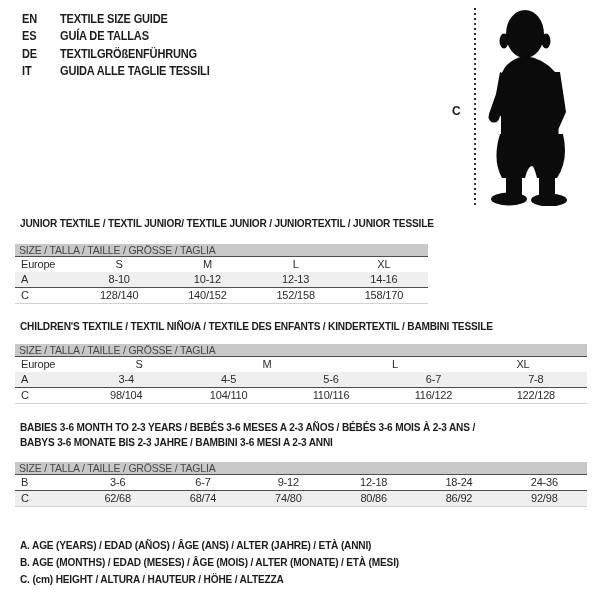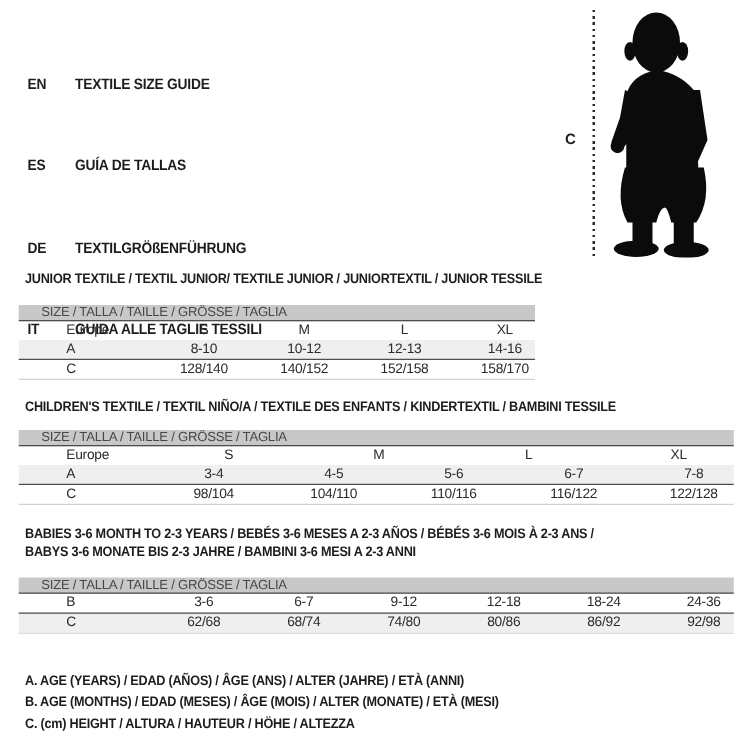--- a/index.html
+++ b/index.html
@@ -3,45 +3,45 @@
 <meta charset="utf-8">
 <style>
   html,body{margin:0;padding:0;background:#fff;}
   #stage{
     position:relative;width:600px;height:600px;background:#ffffff;overflow:hidden;
     font-family:"Liberation Sans", sans-serif;color:#1c1c1c;
     -webkit-font-smoothing:antialiased;letter-spacing:-0.2px;
   }
   
   #lang-list{position:absolute;left:22px;top:10px;}
-  .lang-row{display:flex;height:17.5px;align-items:center;margin-top:48px;}
+  .lang-row{display:flex;height:17.5px;align-items:center;}
   .lang-code{width:38px;font-size:12px;font-weight:bold;transform:scaleX(.92);transform-origin:left center;}
   .lang-title{font-size:12px;font-weight:bold;white-space:nowrap;transform:scaleX(.92);transform-origin:left center;}
   
   #measure-line{
     position:absolute;left:474px;top:8px;width:2px;height:198px;
     background:repeating-linear-gradient(to bottom,#2b2b2b 0 2px,transparent 2px 5px);
   }
   #measure-label{position:absolute;left:452px;top:104px;font-size:12px;font-weight:bold;}
   #baby{position:absolute;left:487px;top:8px;}
   
   .tbl-title{position:absolute;left:20px;font-size:11px;font-weight:bold;white-space:nowrap;}
   .tbl-title .ttl-line{line-height:15px;transform:scaleX(.92);transform-origin:left center;white-space:nowrap;}
   .size-table{position:absolute;left:15px;border-bottom:1px solid #d2d2d2;}
   #table-0{width:413px;}
   #table-1,#table-2{width:572px;}
   .size-bar{
     height:13px;background:#c8c8c8;border-bottom:1px solid #4d4d4d;
-    font-size:10.5px;color:#474747;line-height:13px;padding-left:18px;box-sizing:border-box;
+    font-size:10.5px;color:#474747;line-height:13px;padding-left:4px;box-sizing:border-box;
     white-space:nowrap;overflow:hidden;
   }
   .t-row{display:flex;height:15px;align-items:center;font-size:11px;color:#2b2b2b;}
   .t-row.shaded{background:#efefef;}
   .t-row.rule-above{border-top:1px solid #4d4d4d;}
-  .cell{line-height:15px;margin-left:32px;}
+  .cell{line-height:15px;}
   .cell.label{width:60px;padding-left:6px;box-sizing:border-box;}
   .cell.val{flex:1;text-align:center;}
   
   #legend{position:absolute;left:20px;top:537px;}
   .legend-line{font-size:11px;font-weight:bold;line-height:17px;white-space:nowrap;transform:scaleX(.92);transform-origin:left center;}
   
   #title-0{top:216px;} #table-0{top:244px;}
   #title-1{top:319px;} #table-1{top:344px;}
   #title-2{top:420px;} #table-2{top:462px;}
 </style>

